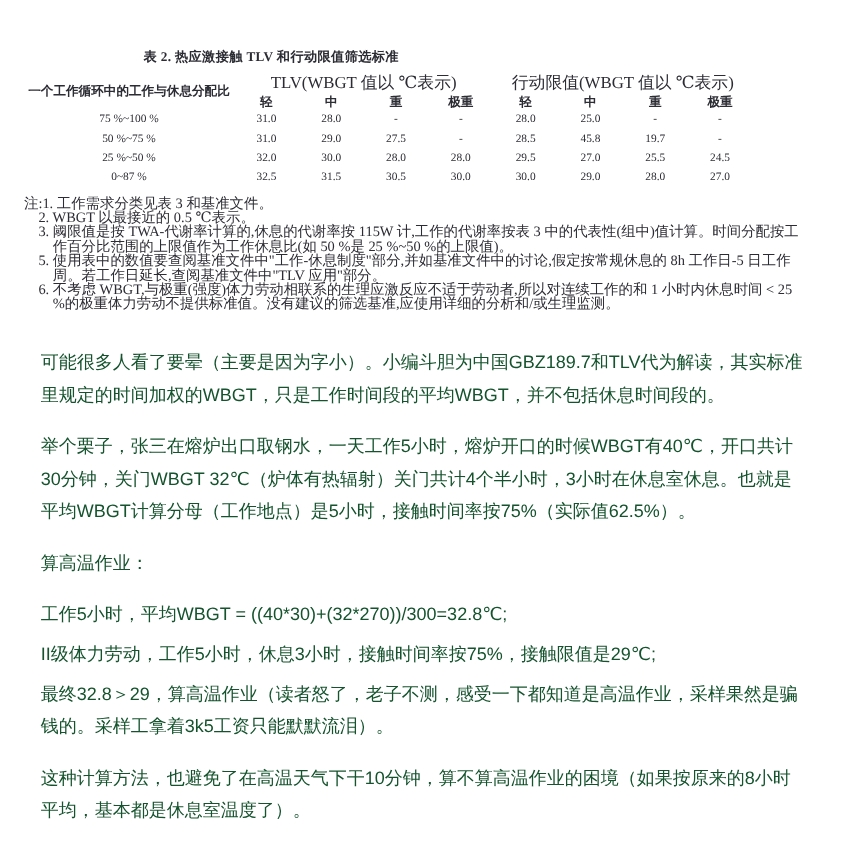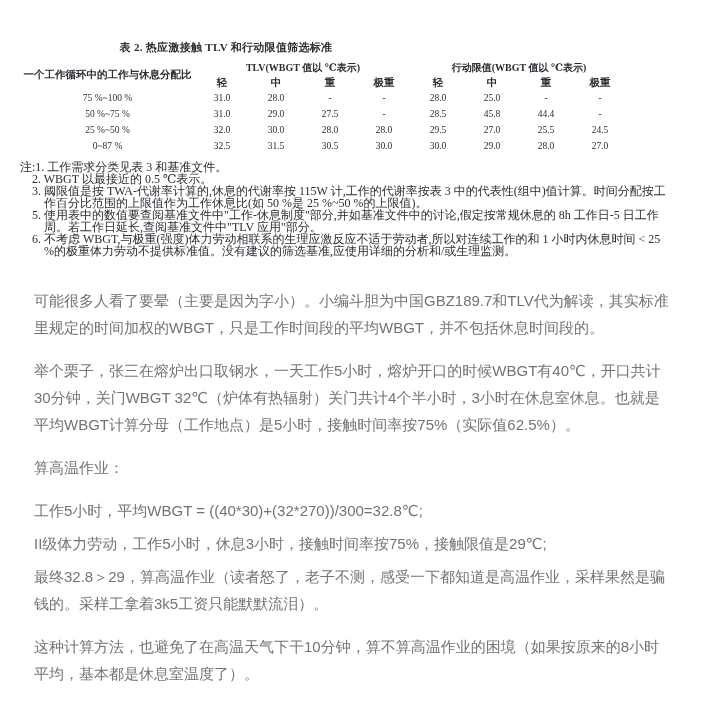--- a/index.html
+++ b/index.html
@@ -38,22 +38,22 @@
     padding: 0;
     text-align: center;
     vertical-align: middle;
     white-space: nowrap;
   }
   .th-ratio {
     font-size: 10.5px;
     font-weight: bold;
   }
   .th-group {
-    font-size: 10px;
-    font-weight: bold;
+    font-size: 14px;
+    font-weight: normal;
     height: 16px;
   }
   .th-sub {
     font-size: 10.5px;
     font-weight: bold;
     height: 14px;
   }
   td.cell, td.rowlabel {
     font-size: 9.5px;
     font-weight: normal;
@@ -73,21 +73,21 @@
   .note.first {
     text-indent: -24px;
   }
 
   
   .article {
     margin: 30px 34px 0 34px;
     font-family: "Liberation Sans", "DejaVu Sans", sans-serif;
     font-size: 15px;
     line-height: 27px;
-    color: #737373;
+    color: #14532d;
   }
   .article p {
     margin: 0 0 16px 0;
   }
   .article p.tight {
     margin-bottom: 6px;
   }
 </style>
 </head>
 <body>
@@ -137,21 +137,21 @@
         <td class="cell">-</td>
       </tr>
       <tr>
         <td class="rowlabel">50 %~75 %</td>
         <td class="cell">31.0</td>
         <td class="cell">29.0</td>
         <td class="cell">27.5</td>
         <td class="cell">-</td>
         <td class="cell">28.5</td>
         <td class="cell">45.8</td>
-        <td class="cell">44.4</td>
+        <td class="cell">19.7</td>
         <td class="cell">-</td>
       </tr>
       <tr>
         <td class="rowlabel">25 %~50 %</td>
         <td class="cell">32.0</td>
         <td class="cell">30.0</td>
         <td class="cell">28.0</td>
         <td class="cell">28.0</td>
         <td class="cell">29.5</td>
         <td class="cell">27.0</td>

